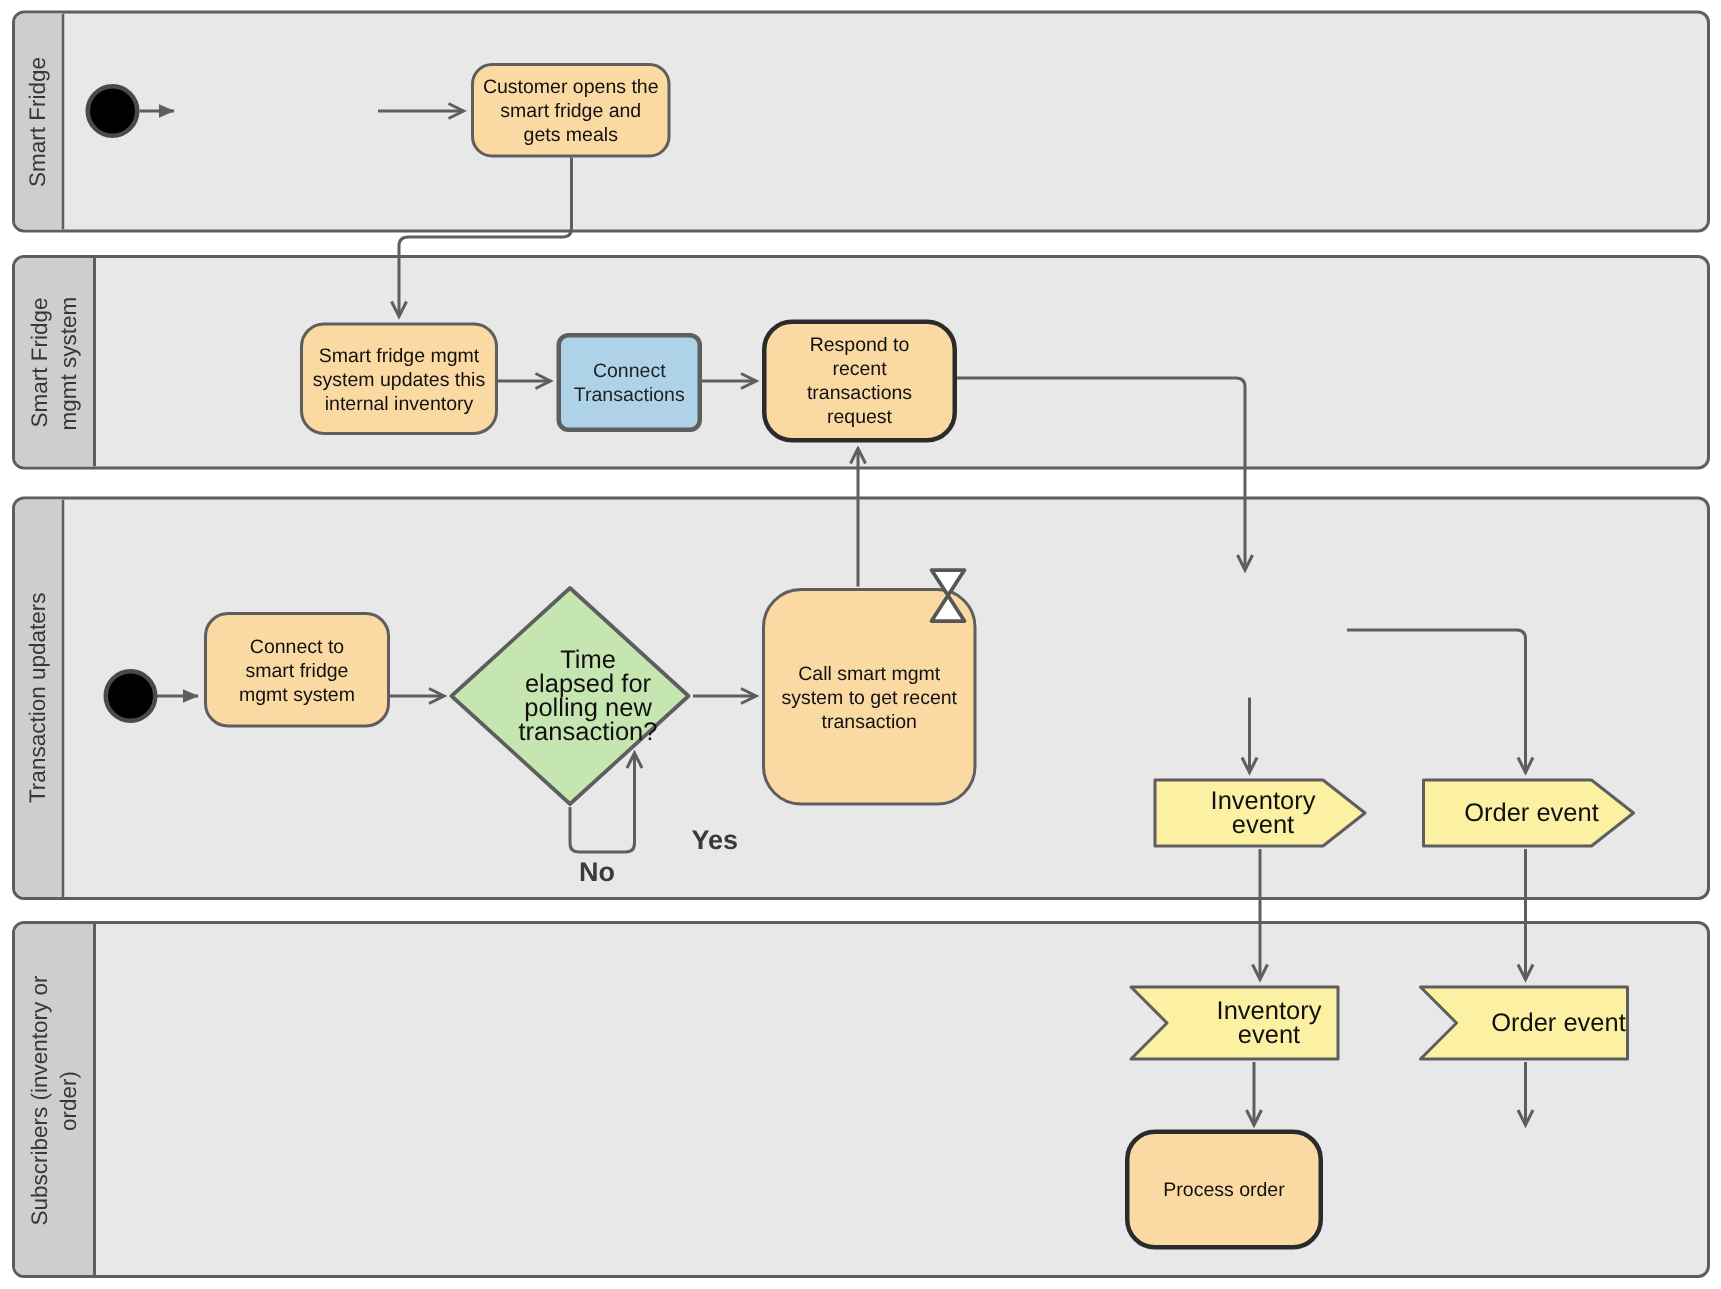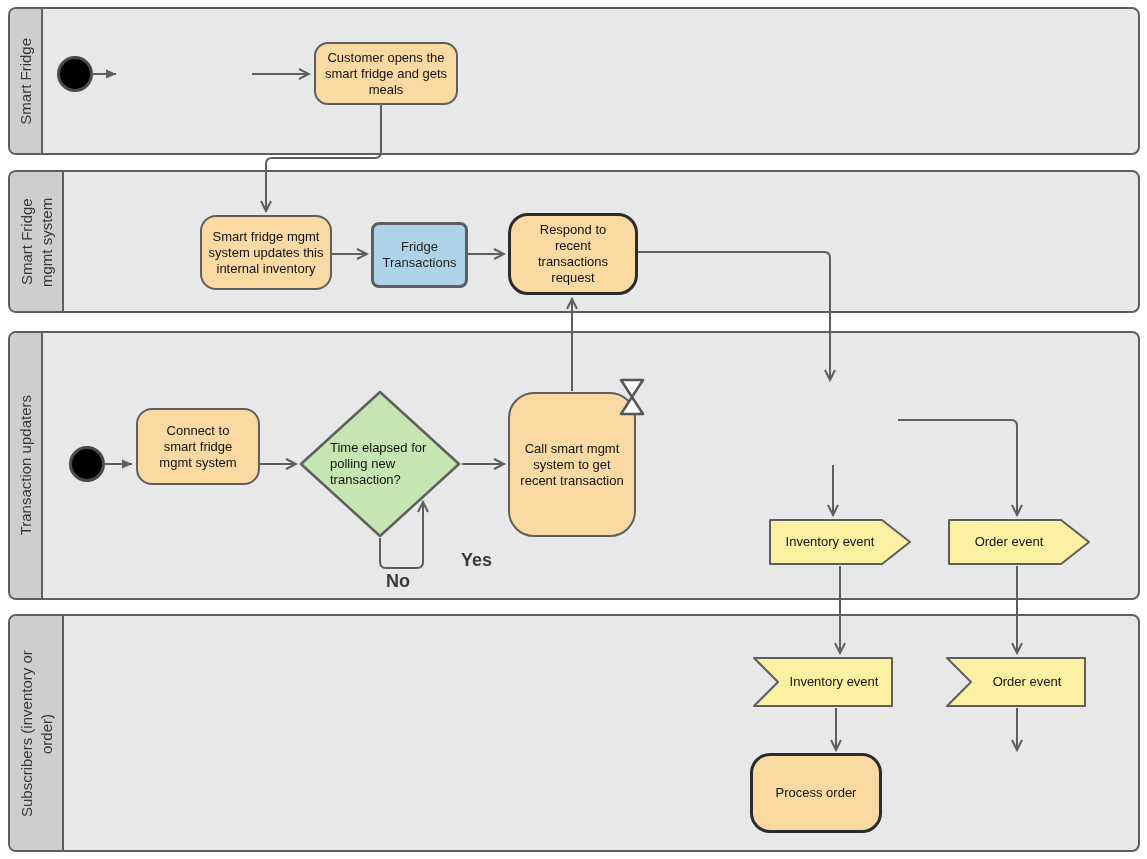--- a/index.html
+++ b/index.html
@@ -29,21 +29,21 @@
     display:flex;align-items:center;justify-content:center;text-align:center;
     font-size:13px;line-height:16px;color:#222;}
   .r16{border-radius:16px;} .r20{border-radius:20px;} .r26{border-radius:26px;}
   .pad-wide{padding:13px 13px;}
   .start-node{position:absolute;width:30px;height:30px;border-radius:50%;
     background:#000;border:3px solid #4a4a4a;}
   .shape-svg{position:absolute;}
   .poly-decision{fill:var(--decision_fill);stroke:var(--border);stroke-width:2.5;stroke-linejoin:round;}
   .poly-signal{fill:var(--signal_fill);stroke:var(--border);stroke-width:2;stroke-linejoin:round;}
   .shape-label{position:absolute;display:flex;align-items:center;justify-content:center;
-    text-align:left;font-size:13px;line-height:16px;color:var(--text);}
+    text-align:center;font-size:17px;line-height:16px;color:var(--text);margin-left:12px;}
   .edge-label{position:absolute;font-size:18px;font-weight:bold;color:#3a3a3a;}
   .edges{position:absolute;left:0;top:0;width:1147px;height:859px;pointer-events:none;}
   .edge{fill:none;stroke:var(--connector);stroke-width:2;}
   .hourglass{fill:#fff;stroke:#565656;stroke-width:2.5;stroke-linejoin:round;}
 </style>
 </head>
 <body>
 
 <div class="canvas">
 
@@ -90,43 +90,43 @@
     <path class="edge" d="M380,538 L380,562 Q380,568 386,568 L417,568 Q423,568 423,562 L423,502" marker-end="url(#aO)"></path>
     <path class="edge" d="M833,465 L833,515" marker-end="url(#aO)"></path>
     <path class="edge" d="M898,420 L1011,420 Q1017,420 1017,426 L1017,515" marker-end="url(#aO)"></path>
     <path class="edge" d="M840,566 L840,653" marker-end="url(#aO)"></path>
     <path class="edge" d="M1017,566 L1017,653" marker-end="url(#aO)"></path>
     <path class="edge" d="M836,708 L836,750" marker-end="url(#aO)"></path>
     <path class="edge" d="M1017,708 L1017,750" marker-end="url(#aO)"></path>
   </svg>
 
   <div class="start-node" style="left:57px;top:56px;"></div>
-  <div class="node task" style="left:314px;top:42px;width:144px;height:63px;">
+  <div class="node task" style="left:314px;top:42px;width:133px;height:63px;">
     <span>Customer opens the smart fridge and gets meals</span>
   </div>
 
   <div class="node task r16" style="left:200px;top:215px;width:132px;height:75px;">
     <span>Smart fridge mgmt system updates this internal inventory</span>
   </div>
   <div class="node store" style="left:371px;top:222px;width:97px;height:66px;">
-    <span>Fridge Transactions</span>
+    <span>Connect Transactions</span>
   </div>
   <div class="node task strong r20 pad-wide" style="left:508px;top:213px;width:130px;height:82px;">
     <span>Respond to recent transactions request</span>
   </div>
 
   <div class="start-node" style="left:69px;top:446px;"></div>
   <div class="node task r16 pad-wide" style="left:136px;top:408px;width:124px;height:77px;">
     <span>Connect to smart fridge mgmt system</span>
   </div>
   <svg class="shape-svg" style="left:298px;top:389px;" width="164" height="150">
     <polygon class="poly-decision" points="82,3 161,75 82,147 3,75"></polygon>
   </svg>
   <div class="shape-label" style="left:330px;top:416px;width:100px;height:96px;">Time elapsed for polling new transaction?</div>
-  <div class="node task r26" style="left:508px;top:392px;width:128px;height:145px;">
+  <div class="node task r26" style="left:508px;top:392px;width:143px;height:145px;">
     <span>Call smart mgmt system to get recent transaction</span>
   </div>
   <svg class="shape-svg" style="left:619px;top:378px;" width="26" height="38">
     <path class="hourglass" d="M2,2 H24 L13,19 Z M2,36 H24 L13,19 Z"></path>
   </svg>
   <svg class="shape-svg" style="left:768px;top:518px;" width="144" height="48">
     <polygon class="poly-signal" points="2,2 114,2 142,24 114,46 2,46"></polygon>
   </svg>
   <div class="shape-label" style="left:776px;top:518px;width:108px;height:48px;">Inventory  event</div>
   <svg class="shape-svg" style="left:947px;top:518px;" width="144" height="48">

